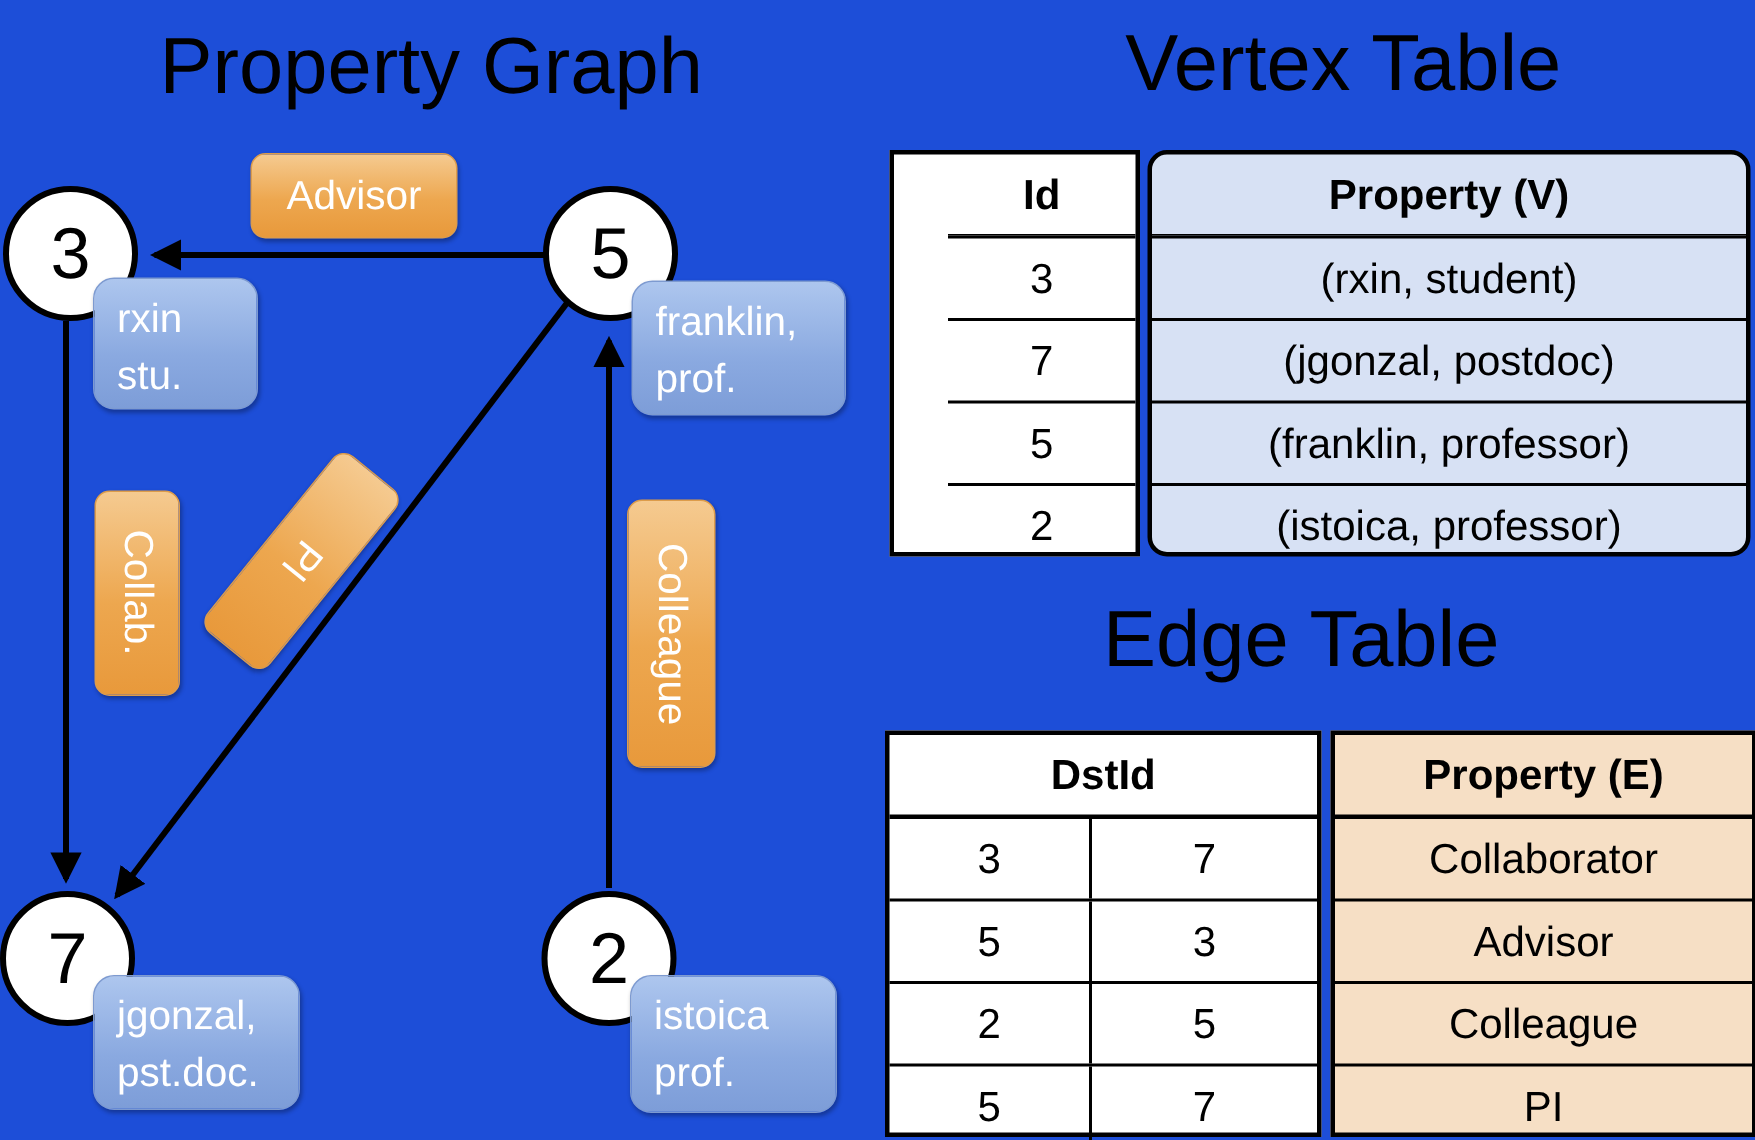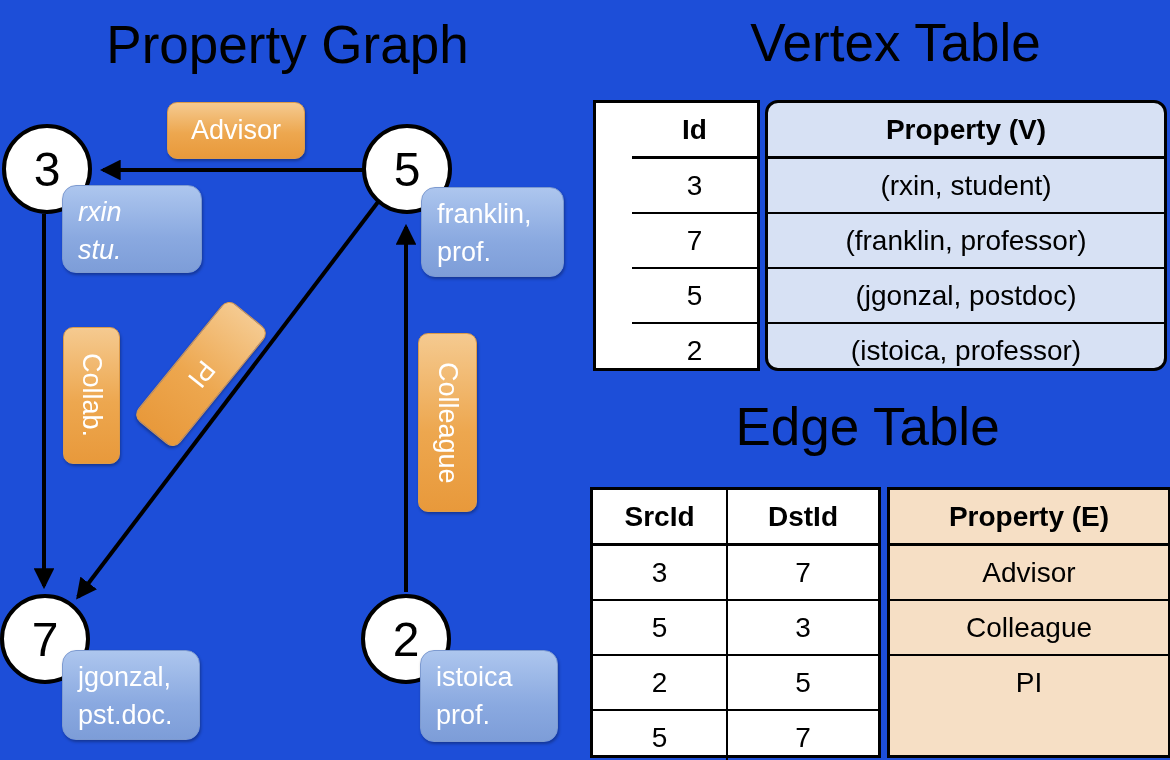--- a/index.html
+++ b/index.html
@@ -42,21 +42,21 @@
   .label-pi{left:174px;top:298px;width:52px;height:150px;transform:rotate(39deg);}
   .label-colleague{left:418px;top:333px;width:57px;height:177px;}
   
   .vertex-label{
     position:absolute;z-index:5;border-radius:14px;box-sizing:border-box;
     background:linear-gradient(180deg,#adc6ee 0%,#8aa9e0 60%,#7d9dd8 100%);
     border:1px solid #7d9ad0;
     box-shadow:1px 2px 3px rgba(0,0,0,.3);
     color:#fff;font-size:27px;line-height:38px;padding:7px 0 0 15px;
   }
-  .vlabel-3{left:62px;top:185px;width:140px;height:88px;font-style:italic;}
+  .vlabel-3{left:62px;top:185px;width:110px;height:88px;}
   .vlabel-5{left:421px;top:187px;width:143px;height:90px;}
   .vlabel-7{left:62px;top:650px;width:138px;height:90px;}
   .vlabel-2{left:420px;top:650px;width:138px;height:92px;}
   
   .tbl{
     position:absolute;border:3px solid #000;box-sizing:border-box;background:#fff;
     font-size:28px;text-align:center;
   }
   .tbl .row{height:53px;line-height:53px;border-top:2px solid #000;display:flex;}
   .tbl .row:first-child{border-top:none;border-bottom:1px solid #000;}
@@ -143,33 +143,32 @@
   </div>
 
   <div class="tbl vt-prop">
     <div class="row hdr">
         <div class="cell">Property (V)</div>
       </div>
     <div class="row">
         <div class="cell">(rxin, student)</div>
       </div>
     <div class="row">
+        <div class="cell">(jgonzal, postdoc)</div>
+      </div>
+    <div class="row">
         <div class="cell">(franklin, professor)</div>
       </div>
     <div class="row">
-        <div class="cell">(jgonzal, postdoc)</div>
-      </div>
-    <div class="row">
         <div class="cell">(istoica, professor)</div>
       </div>
   </div>
 
   <div class="tbl et-srcdst">
     <div class="row hdr">
-      <div class="cell cell-src">SrcId</div>
       <div class="cell">DstId</div>
     </div>
     <div class="row">
       <div class="cell cell-src">3</div>
       <div class="cell">7</div>
     </div>
     <div class="row">
       <div class="cell cell-src">5</div>
       <div class="cell">3</div>
     </div>
@@ -181,20 +180,23 @@
       <div class="cell cell-src">5</div>
       <div class="cell">7</div>
     </div>
   </div>
 
   <div class="tbl et-prop">
     <div class="row hdr">
         <div class="cell">Property (E)</div>
       </div>
     <div class="row">
+        <div class="cell">Collaborator</div>
+      </div>
+    <div class="row">
         <div class="cell">Advisor</div>
       </div>
     <div class="row">
         <div class="cell">Colleague</div>
       </div>
     <div class="row">
         <div class="cell">PI</div>
       </div>
   </div>
 

